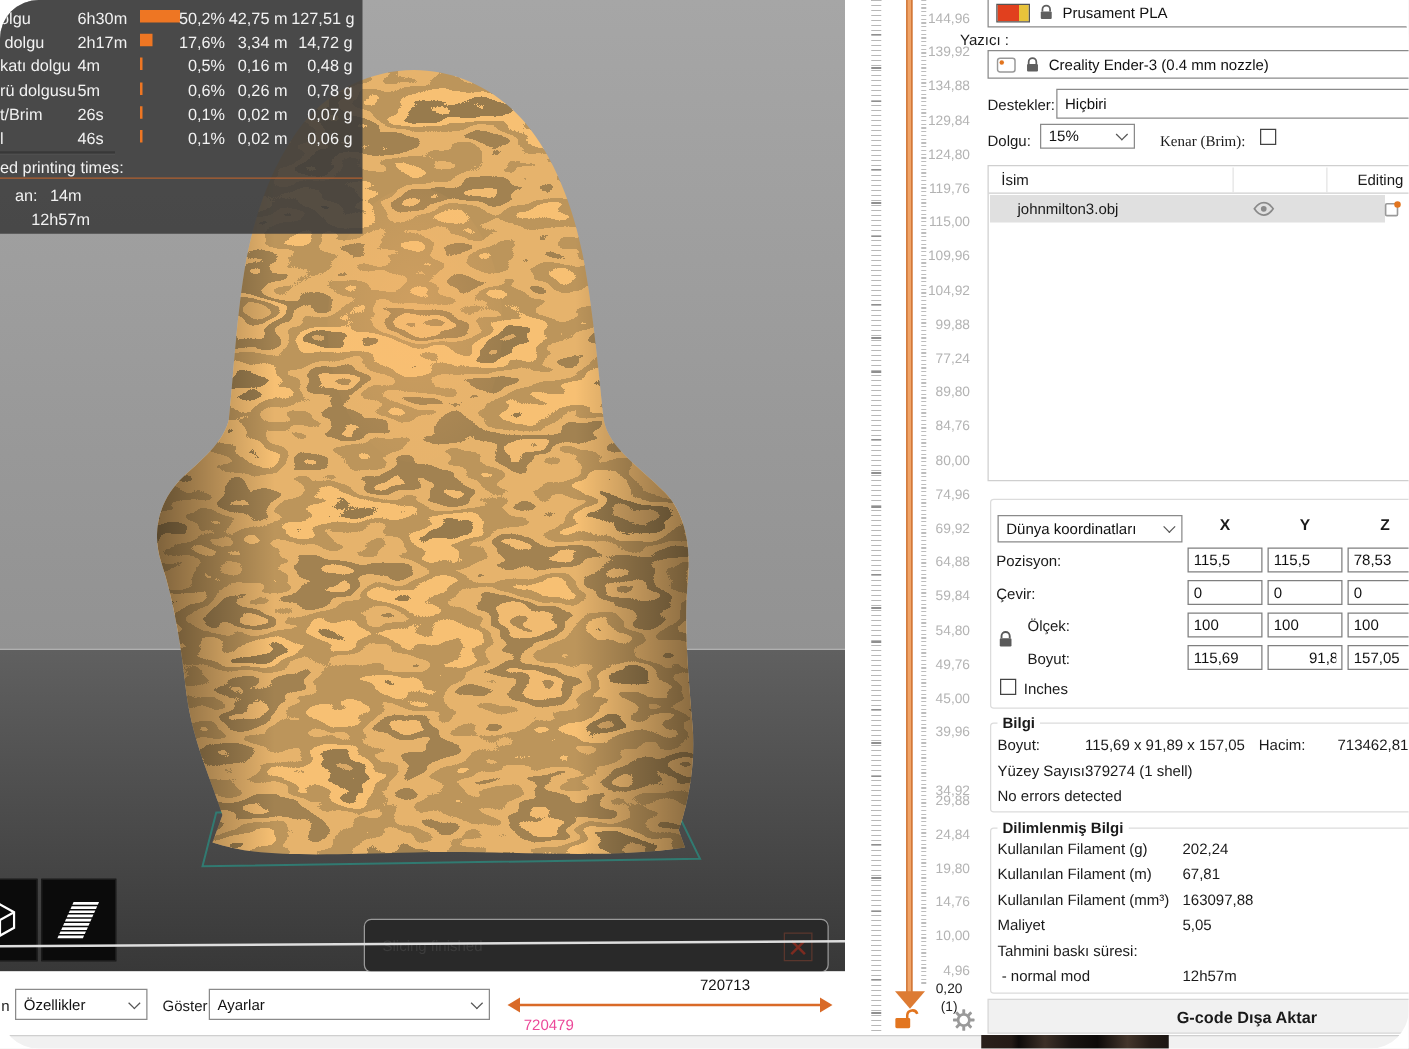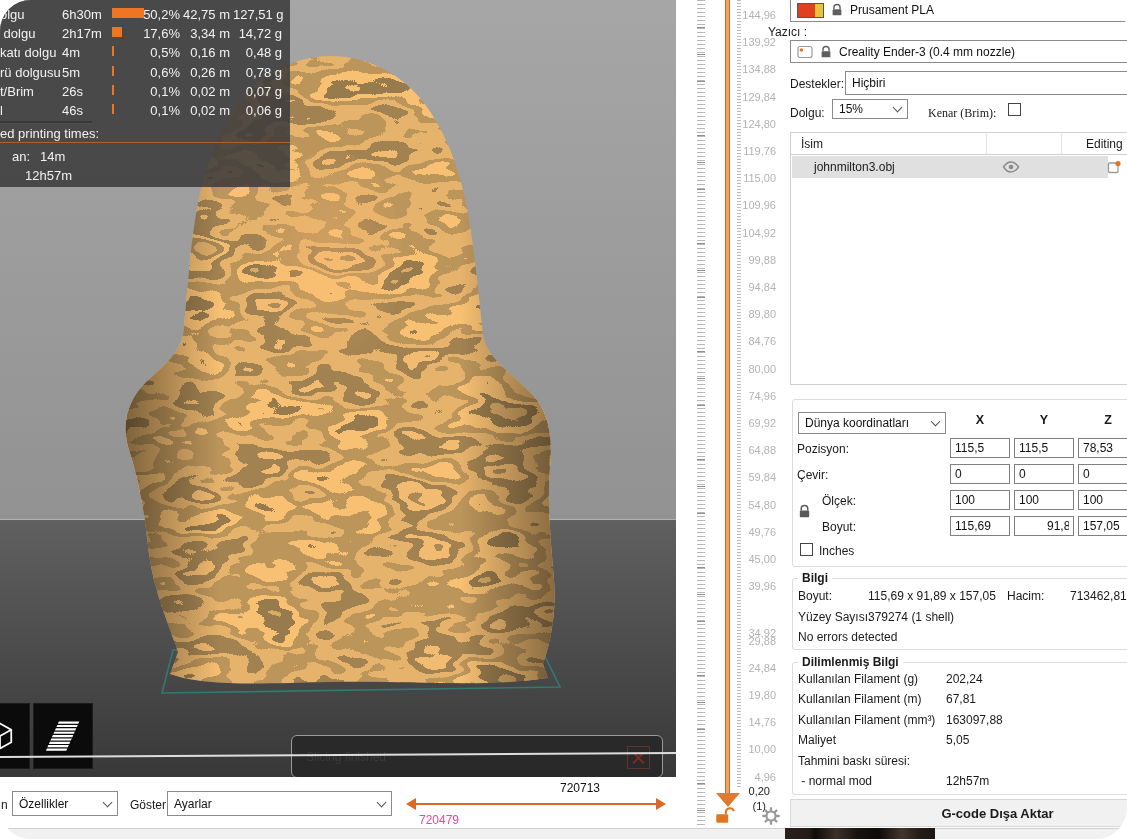--- a/index.html
+++ b/index.html
@@ -297,21 +297,21 @@
   <span class="tick-label" style="position: absolute; top: 9px;">144,96</span>
       <span class="tick-label" style="position: absolute; top: 36.2px;">139,92</span>
       <span class="tick-label" style="position: absolute; top: 63.4px;">134,88</span>
       <span class="tick-label" style="position: absolute; top: 90.6px;">129,84</span>
       <span class="tick-label" style="position: absolute; top: 117.8px;">124,80</span>
       <span class="tick-label" style="position: absolute; top: 145px;">119,76</span>
       <span class="tick-label" style="position: absolute; top: 172.2px;">115,00</span>
       <span class="tick-label" style="position: absolute; top: 199.4px;">109,96</span>
       <span class="tick-label" style="position: absolute; top: 226.6px;">104,92</span>
       <span class="tick-label" style="position: absolute; top: 253.8px;">99,88</span>
-      <span class="tick-label" style="position: absolute; top: 281px;">94,84</span>
+      <span class="tick-label" style="position: absolute; top: 281px;">77,24</span>
       <span class="tick-label" style="position: absolute; top: 308.2px;">89,80</span>
       <span class="tick-label" style="position: absolute; top: 335.4px;">84,76</span>
       <span class="tick-label" style="position: absolute; top: 362.6px;">80,00</span>
       <span class="tick-label" style="position: absolute; top: 389.8px;">74,96</span>
       <span class="tick-label" style="position: absolute; top: 417px;">69,92</span>
       <span class="tick-label" style="position: absolute; top: 444.2px;">64,88</span>
       <span class="tick-label" style="position: absolute; top: 471.4px;">59,84</span>
       <span class="tick-label" style="position: absolute; top: 498.6px;">54,80</span>
       <span class="tick-label" style="position: absolute; top: 525.8px;">49,76</span>
       <span class="tick-label" style="position: absolute; top: 553px;">45,00</span>

